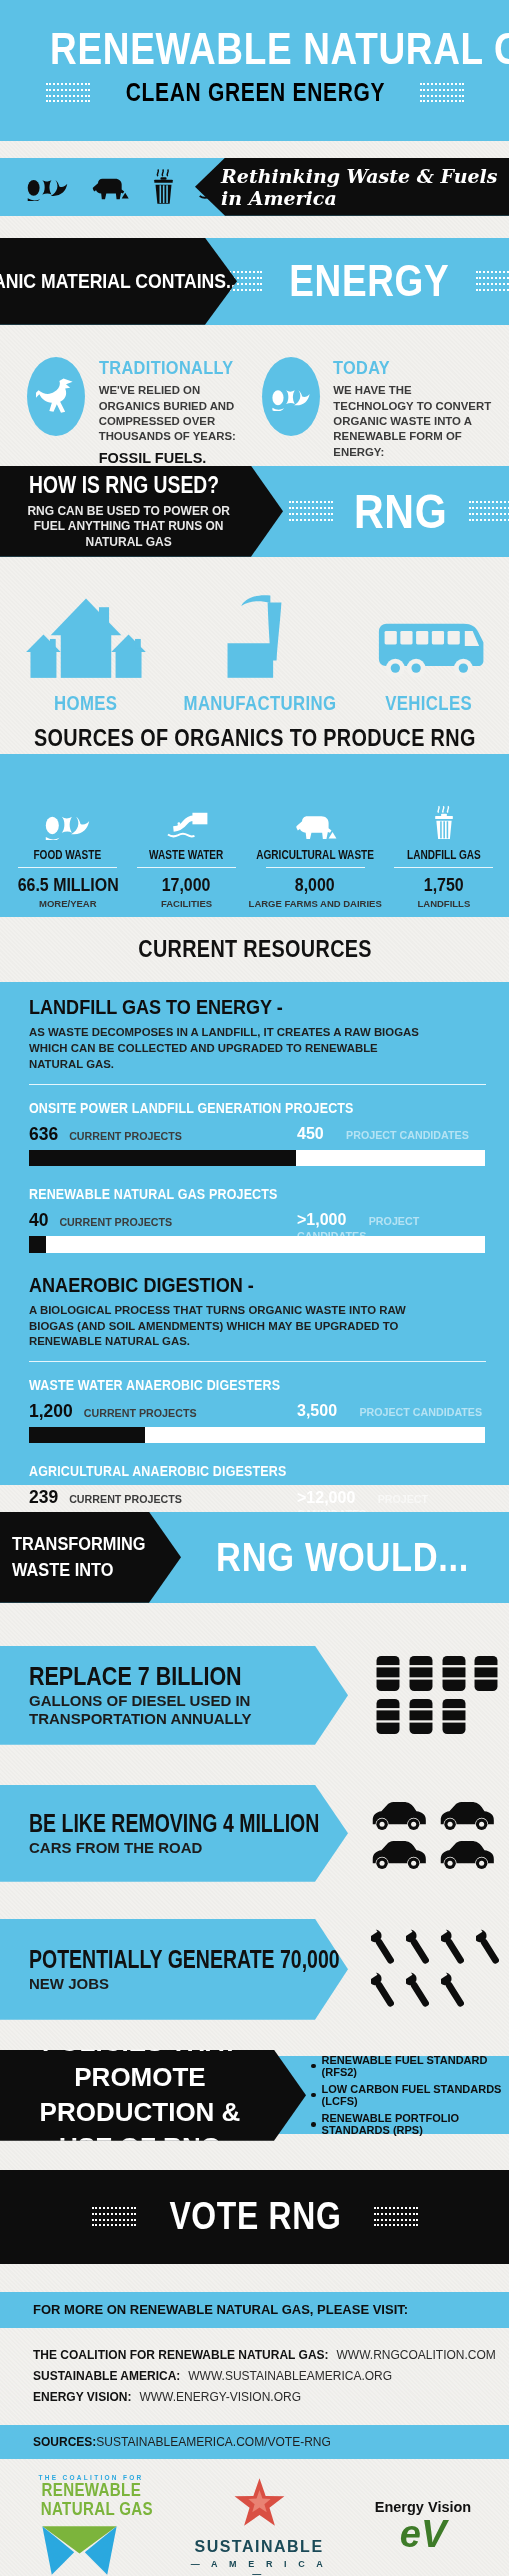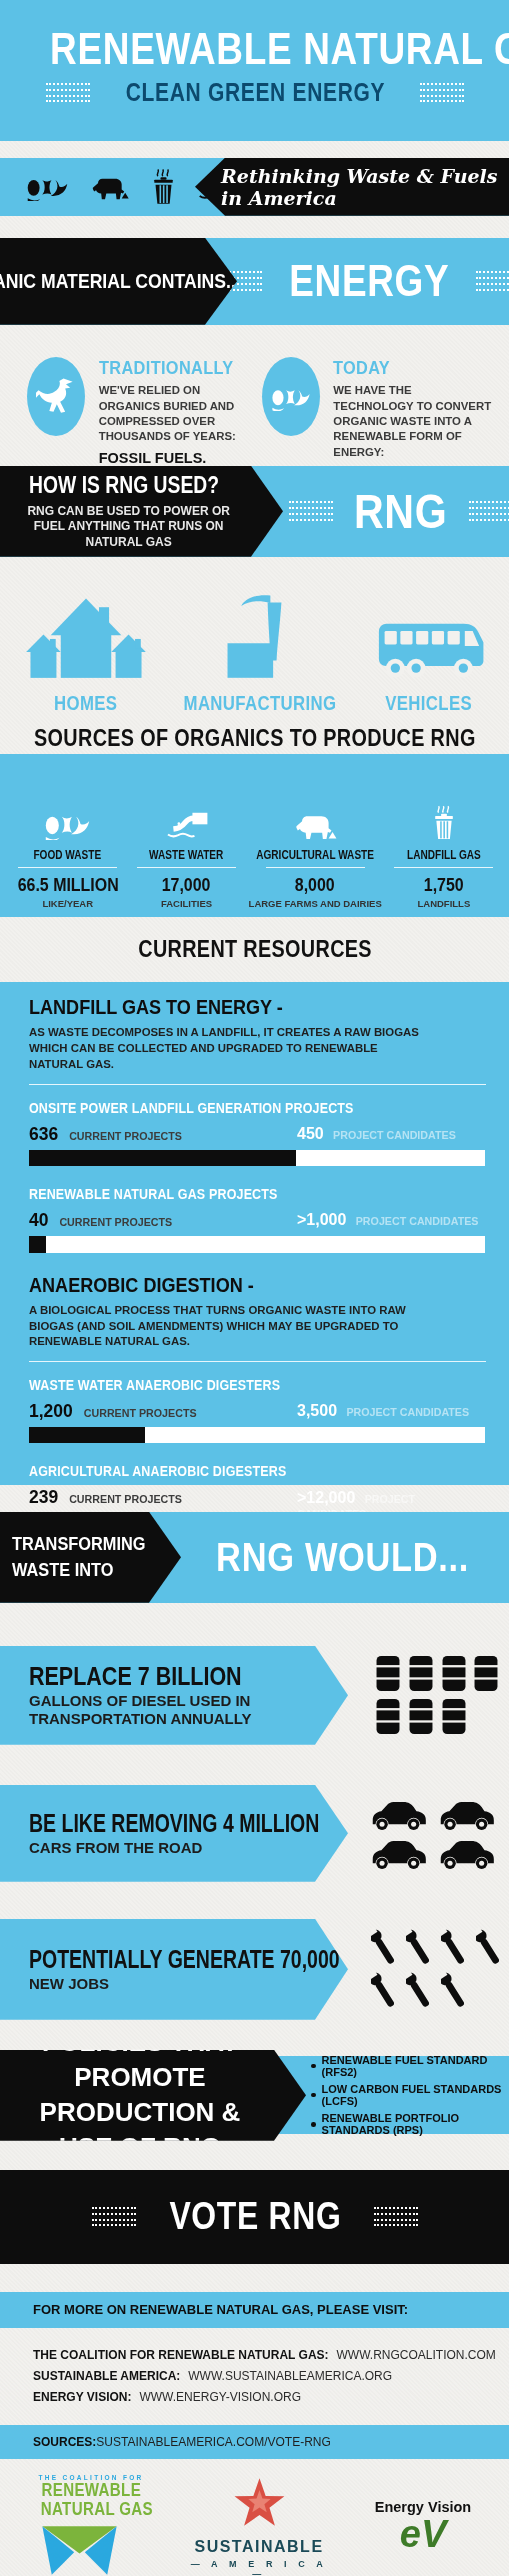--- a/index.html
+++ b/index.html
@@ -11,21 +11,21 @@
   .blk{background:#0D0D0D;}
   .cond{display:inline-block;transform:scaleX(.84);transform-origin:center;white-space:nowrap;}
   .condL{display:inline-block;transform:scaleX(.86);transform-origin:left center;white-space:nowrap;}
   svg{overflow:visible;display:block;}
   .ic{fill:currentColor;}
 
   
   .hero{height:141px;text-align:center;}
   .hero h1{margin:0;padding-top:26px;font-size:44px;line-height:1.05;font-weight:800;color:#fff;letter-spacing:0.8px;}
   .hero .subrow{display:flex;align-items:center;justify-content:center;gap:10.7px;margin-top:6px;}
-  .hero .subtitle{font-size:25px;font-weight:800;color:#0c4a6e;letter-spacing:0.8px;}
+  .hero .subtitle{font-size:25px;font-weight:800;color:#000000;letter-spacing:0.8px;}
   .dots{display:flex;flex-direction:column;gap:3.8px;}
   .dots i{display:block;width:44px;border-top:2.3px dotted #fff;}
   .spacer{width:100%;}
 
   
   .ribbon{position:relative;height:58px;}
   .ribbon .icons{position:absolute;left:26px;top:0;bottom:0;display:flex;align-items:center;gap:20px;color:#0D0D0D;}
   .ribbon .tag{position:absolute;right:0;top:0;bottom:0;width:315px;background:#0D0D0D;
     clip-path:polygon(0 50%,30px 0,100% 0,100% 100%,30px 100%);
     display:flex;align-items:center;justify-content:center;}
@@ -83,21 +83,21 @@
   .grp-title{font-size:21px;font-weight:800;color:#0e0e0e;margin:0 0 6px;}
   .grp-desc{font-size:11.4px;font-weight:700;color:#1f1f1f;line-height:1.4;margin:0 0 10.7px;max-width:396px;}
   .divider{border:0;border-top:0.8px solid rgba(255,255,255,.85);margin:0 0 15px;}
   .chart{margin-bottom:20px;}
   .c-title{font-size:14.5px;font-weight:800;color:#fff;letter-spacing:0.2px;margin-bottom:7.6px;}
   .stat-row{position:relative;height:23px;margin-bottom:3px;}
   .cur-num{font-size:17.5px;font-weight:800;color:#0c0c0c;}
   .cur-lbl{font-size:10.7px;font-weight:700;color:#3c3c3c;margin-left:7.6px;}
   .cands{position:absolute;left:268px;top:1.5px;}
   .cand-num{font-size:16px;font-weight:800;color:#fff;}
-  .cand-lbl{font-size:10.7px;font-weight:700;color:rgba(255,255,255,.55);margin-left:6px;}
+  .cand-lbl{font-size:10.7px;font-weight:700;color:rgba(255,255,255,.55);margin-left:19px;}
   .bar{height:16.7px;background:#fff;width:456px;}
   .bar .fill{height:100%;background:#0D0D0D;}
   .grp2{margin-top:12px;}
 
   
   .benefit{position:relative;}
   .benefit .bluearrow{position:absolute;left:0;top:0;bottom:0;width:348px;background:#5CC1E6;
     clip-path:polygon(0 0,calc(100% - 33px) 0,100% 50%,calc(100% - 33px) 100%,0 100%);
     display:flex;flex-direction:column;justify-content:center;padding-left:29px;box-sizing:border-box;}
   .benefit .t1{font-size:25px;font-weight:800;color:#101010;line-height:1.05;}
@@ -371,21 +371,21 @@
   <section class="src-band blue">
     <div class="srccol">
       <div class="icn">
           <svg class="ic" width="47" height="32" viewBox="0 0 62 42">
             <use href="#i-foodwaste"></use>
           </svg>
         </div>
       <div class="lbl"><span class="cond">FOOD WASTE</span></div>
       <div class="rule"></div>
       <div class="val"><span class="cond">66.5 MILLION</span></div>
-      <div class="unit">LIKE/YEAR</div>
+      <div class="unit">MORE/YEAR</div>
     </div>
     <div class="srccol">
       <div class="icn">
           <svg class="ic" width="44" height="30" viewBox="0 0 58 40">
             <use href="#i-pipe"></use>
           </svg>
         </div>
       <div class="lbl"><span class="cond">WASTE WATER</span></div>
       <div class="rule"></div>
       <div class="val"><span class="cond">17,000</span></div>

